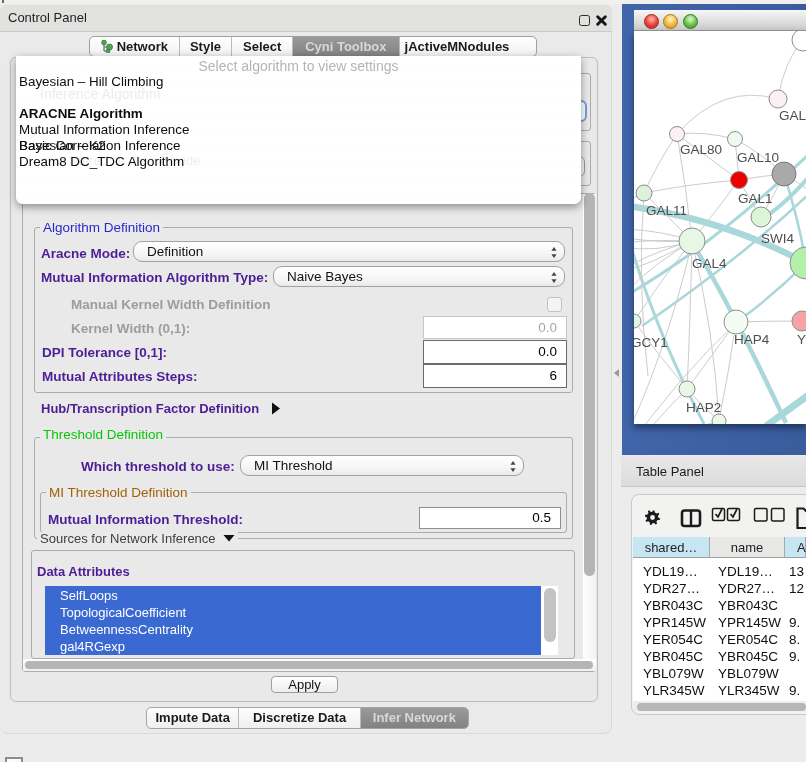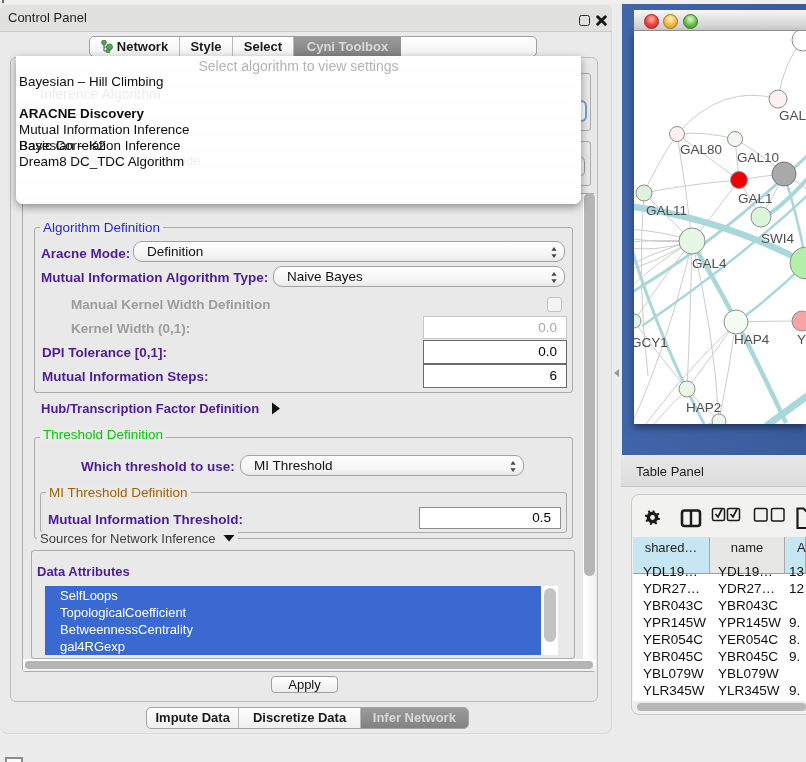--- a/index.html
+++ b/index.html
@@ -71,21 +71,21 @@
   #net-canvas{left:12px;top:27px;width:172px;height:393px;background:#fff;
       box-shadow:0 4px 7px rgba(10,20,45,.55);}
   
   #tp-title{left:621px;top:456px;width:185px;height:31px;
       background:linear-gradient(#e7e7e7,#dcdcdc);
       border-bottom:1px solid #c6c6c6;font-size:13px;color:#1c1c1c;
       line-height:31px;padding-left:15px;box-sizing:border-box;}
   #tp{left:631px;top:494px;width:185px;height:221px;background:#f2f2f0;
       border:1px solid #c9c9c9;border-radius:8px 0 0 8px;box-sizing:border-box;}
   #tbl{left:633px;top:537px;width:173px;height:174px;background:#fff;overflow:hidden;}
-  .hcell{position:absolute;top:0;height:37px;border-right:1px solid #a9a9a9;
+  .hcell{position:absolute;top:0;height:21px;border-right:1px solid #a9a9a9;
       border-bottom:1px solid #9f9f9f;box-sizing:border-box;
       font-size:13px;color:#222;text-align:center;line-height:22px;}
   .trow{position:absolute;font-size:13.5px;color:#101010;white-space:pre;}
   #mini{left:5px;top:757px;width:18px;height:12px;border:2px solid #8d8d8d;
       background:#fbfbfb;box-sizing:border-box;}
 </style>
 </head>
 <body>
   <div class="abs" style="left:0;top:0;width:806px;height:4px;background:#f1f0ee;"></div>
 
@@ -100,20 +100,21 @@
     <div class="tab" style="width:90px;">
       <svg width="13" height="13" viewBox="0 0 13 13" style="vertical-align:-2px;margin-right:3px;">
         <path d="M3 3 L3 11 M3 7 L7 7 M3 11 L6 11" stroke="#5a6b80" stroke-width="1.2" fill="none"></path>
         <circle cx="3" cy="2.5" r="2.4" fill="#53a553" stroke="#2e7d32" stroke-width="0.8"></circle>
         <circle cx="8.5" cy="7" r="3" fill="#53a553" stroke="#2e7d32" stroke-width="0.8"></circle>
         <circle cx="7" cy="11" r="2" fill="#53a553" stroke="#2e7d32" stroke-width="0.8"></circle>
       </svg>Network</div>
     <div class="tab" style="width:53px;">Style</div>
     <div class="tab" style="width:61px;">Select</div>
     <div class="tab sel" style="width:107px;">Cyni Toolbox</div>
+    <div class="tab" style="width:137px;text-align:left;padding-left:5px;">jActiveMNodules</div>
   </div>
 
   <div id="content" class="abs"></div>
 
   <div class="abs gbox" style="left:17px;top:73px;width:574px;height:58px;"></div>
   <div class="abs" style="left:300px;top:100px;width:287px;height:22px;border:2.5px solid #70a0dc;border-radius:6px;background:#fff;box-sizing:border-box;"></div>
   <div class="abs gbox" style="left:17px;top:141px;width:574px;height:45px;"></div>
   <div class="abs" style="left:300px;top:156px;width:285px;height:21px;border:1px solid #9a9a9a;border-radius:6px;background:#f4f4f4;box-sizing:border-box;"></div>
 
   <div class="abs gbox" style="left:22px;top:193px;width:574px;height:479px;"></div>
@@ -142,21 +143,21 @@
 
   <div class="lbl dis" style="left:42px;top:297px;">Manual Kernel Width Definition</div>
   <div class="abs" style="left:547px;top:297px;width:13px;height:13px;border:1px solid #c2c2c2;border-radius:3px;background:#f4f4f4;"></div>
 
   <div class="lbl dis" style="left:42px;top:321px;">Kernel Width (0,1):</div>
   <div class="tfield" style="left:423px;top:316px;width:144px;height:23px;border:1px solid #c6c6c6;color:#a8a8a8;line-height:21px;font-size:13.5px;">0.0</div>
 
   <div class="lbl" style="left:42px;top:345px;">DPI Tolerance [0,1]:</div>
   <div class="tfield" style="left:423px;top:340px;width:144px;height:24px;border:1px solid #6b6b6b;color:#000;line-height:22px;font-size:13.5px;">0.0</div>
 
-  <div class="lbl" style="left:42px;top:369px;">Mutual Information Steps:</div>
+  <div class="lbl" style="left:42px;top:369px;">Mutual Attributes Steps:</div>
   <div class="tfield" style="left:423px;top:364px;width:144px;height:24px;border:1px solid #6b6b6b;color:#000;line-height:22px;font-size:13.5px;">6</div>
 
   <div class="lbl" style="left:41px;top:401px;font-size:13px;">Hub/Transcription Factor Definition
     <svg width="10" height="13" viewBox="0 0 10 13" style="margin-left:8px;vertical-align:-2px;">
       <path d="M1 0.5 L9 6.5 L1 12.5 Z" fill="#111"></path>
     </svg>
   </div>
 
   <div class="abs gbox" style="left:34px;top:437px;width:539px;height:102px;"></div>
   <div class="gtitle" style="left:40px;top:428px;color:#09c509;">Threshold Definition</div>
@@ -206,21 +207,21 @@
     <div class="tab" style="width:122px;">Discretize Data</div>
     <div class="tab sel" style="width:108px;">Infer Network</div>
   </div>
 
   <div id="popup" class="abs">
     <div class="ph">Select algorithm to view settings</div>
     <div class="abs" style="left:24px;top:30px;font-size:14px;color:rgba(60,60,60,0.10);">Inference Algorithm</div>
     <div class="abs" style="left:24px;top:97px;font-size:13px;color:rgba(60,60,60,0.09);">data filtered su default node</div>
     <div class="it" style="top:18px;">Bayesian – Hill Climbing</div>
     <div class="it" style="top:34px;margin-top:48px;">Basic Correlation Inference</div>
-    <div class="it" style="top:50px;font-weight:bold;">ARACNE Discovery</div>
+    <div class="it" style="top:50px;font-weight:bold;">ARACNE Algorithm</div>
     <div class="it" style="top:66px;">Mutual Information Inference</div>
     <div class="it" style="top:82px;">Bayesian – K2</div>
     <div class="it" style="top:98px;">Dream8 DC_TDC Algorithm</div>
   </div>
 
   <div id="net" class="abs">
     <div id="net-tb" class="abs">
       <div class="light" style="left:10px;background:radial-gradient(circle at 50% 32%,#ff9a94 12%,#e8413a 55%,#c02a24);border:0.5px solid #9d2620;"></div>
       <div class="light" style="left:29px;background:radial-gradient(circle at 50% 32%,#ffe9a8 12%,#f0b73f 55%,#cf8f22);border:0.5px solid #a67718;"></div>
       <div class="light" style="left:48.5px;background:radial-gradient(circle at 50% 32%,#c8f0b2 12%,#67bd4a 55%,#3f9129);border:0.5px solid #357c22;"></div>

